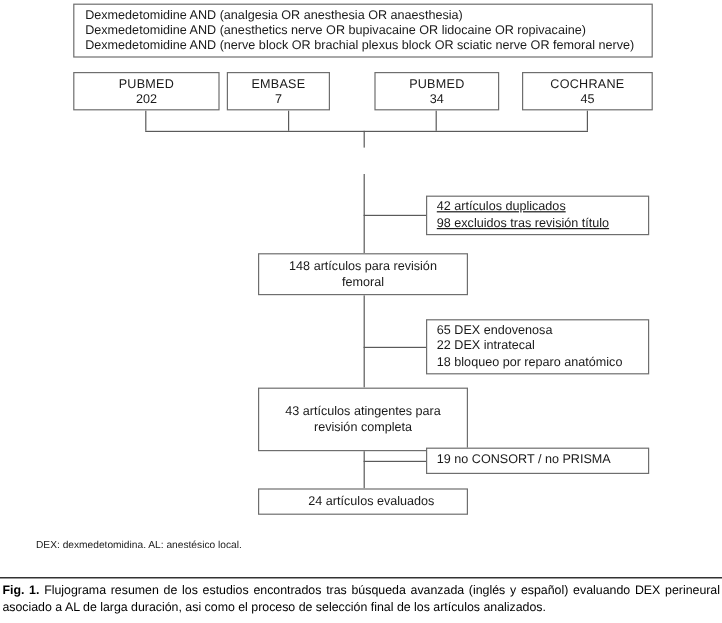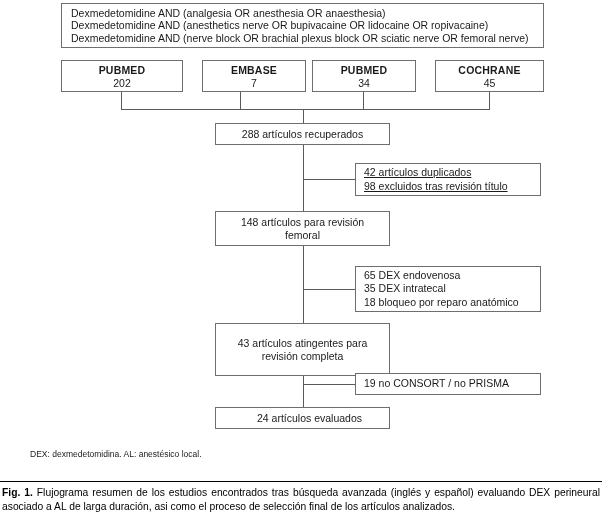--- a/index.html
+++ b/index.html
@@ -54,30 +54,30 @@
   }
 
   
   .db-box {
     top: 60px;
     height: 32px;
     padding-top: 1px;
   }
   .db-box .db-name {
     font-size: 10.5px;
-    font-weight: bold;
+    font-weight: normal;
     letter-spacing: 0.2px;
     line-height: 13px;
   }
   .db-box .db-count {
     font-size: 10.5px;
     line-height: 13px;
   }
   #db-pubmed  { left: 61px;  width: 122px; }
-  #db-embase  { left: 202px; width: 104px; }
+  #db-embase  { left: 189px; width: 86px; }
   #db-lilacs  { left: 312px; width: 104px; }
   #db-cochrane{ left: 435px; width: 109px; }
 
   
   .flow-box {
     left: 215px;
     width: 175px;
     font-size: 10.5px;
     line-height: 13px;
     padding: 3px 6px;
@@ -155,43 +155,40 @@
     <div class="db-count">45</div>
   </div>
 
   <div class="line vline" style="left:121px; top:92px; height:17px;"></div>
   <div class="line vline" style="left:240px; top:92px; height:17px;"></div>
   <div class="line vline" style="left:363px; top:92px; height:17px;"></div>
   <div class="line vline" style="left:489px; top:92px; height:17px;"></div>
   <div class="line hline" style="left:121px; top:109px; width:369px;"></div>
   <div class="line vline" style="left:303px; top:109px; height:14px;"></div>
 
-  <div class="box center flow-box" id="flow-retrieved">
-    <div>288 artículos recuperados</div>
-  </div>
 
   <div class="line vline" style="left:303px; top:145px; height:66px;"></div>
   <div class="line hline" style="left:303px; top:179px; width:53px;"></div>
 
   <div class="box left side-box" id="side-dup">
     <div>42 artículos duplicados</div>
     <div>98 excluidos tras revisión título</div>
   </div>
 
   <div class="box center flow-box" id="flow-abstract">
     <div>148 artículos para revisión</div>
     <div>femoral</div>
   </div>
 
   <div class="line vline" style="left:303px; top:246px; height:77px;"></div>
   <div class="line hline" style="left:303px; top:289px; width:53px;"></div>
 
   <div class="box left side-box" id="side-dex">
     <div>65 DEX endovenosa</div>
-    <div>35 DEX intratecal</div>
+    <div>22 DEX intratecal</div>
     <div>18 bloqueo por reparo anatómico</div>
   </div>
 
   <div class="box center flow-box" id="flow-full">
     <div>43 artículos atingentes para</div>
     <div>revisión completa</div>
   </div>
 
   <div class="line vline" style="left:303px; top:358px; height:49px;"></div>
   <div class="line hline" style="left:303px; top:384px; width:53px;"></div>

